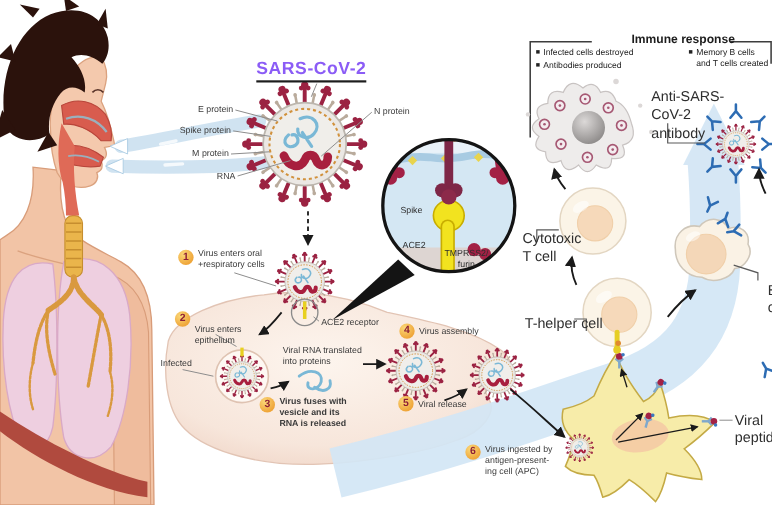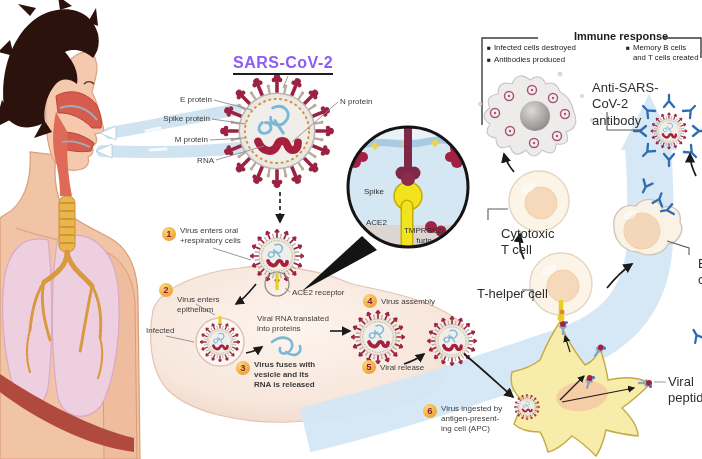--- a/index.html
+++ b/index.html
@@ -399,21 +399,21 @@
 <div class="bullet-row" style="left:487px;top:55px;">
   <span class="sq">■</span>
   <span class="bt">Antibodies produced</span>
 </div>
 <div class="bullet-row" style="left:626px;top:43px;width:78px;">
   <span class="sq">■</span>
   <span class="bt">Memory B cells
 and T cells created</span>
 </div>
 
-<div class="cell-lbl" style="left:475px;top:226px;margin-left:26px;">Cytotoxic
+<div class="cell-lbl" style="left:475px;top:209px;">Cytotoxic
 T cell</div>
 <div class="cell-lbl" style="left:477px;top:286px;">T-helper cell</div>
 <div class="cell-lbl" style="left:670px;top:256px;margin-left:28px;">B cell</div>
 <div class="cell-lbl" style="left:592px;top:80px;">Anti-SARS-
 CoV-2
 antibody</div>
 <div class="cell-lbl" style="left:668px;top:374px;">Viral
 peptide</div>
 
 </div>

